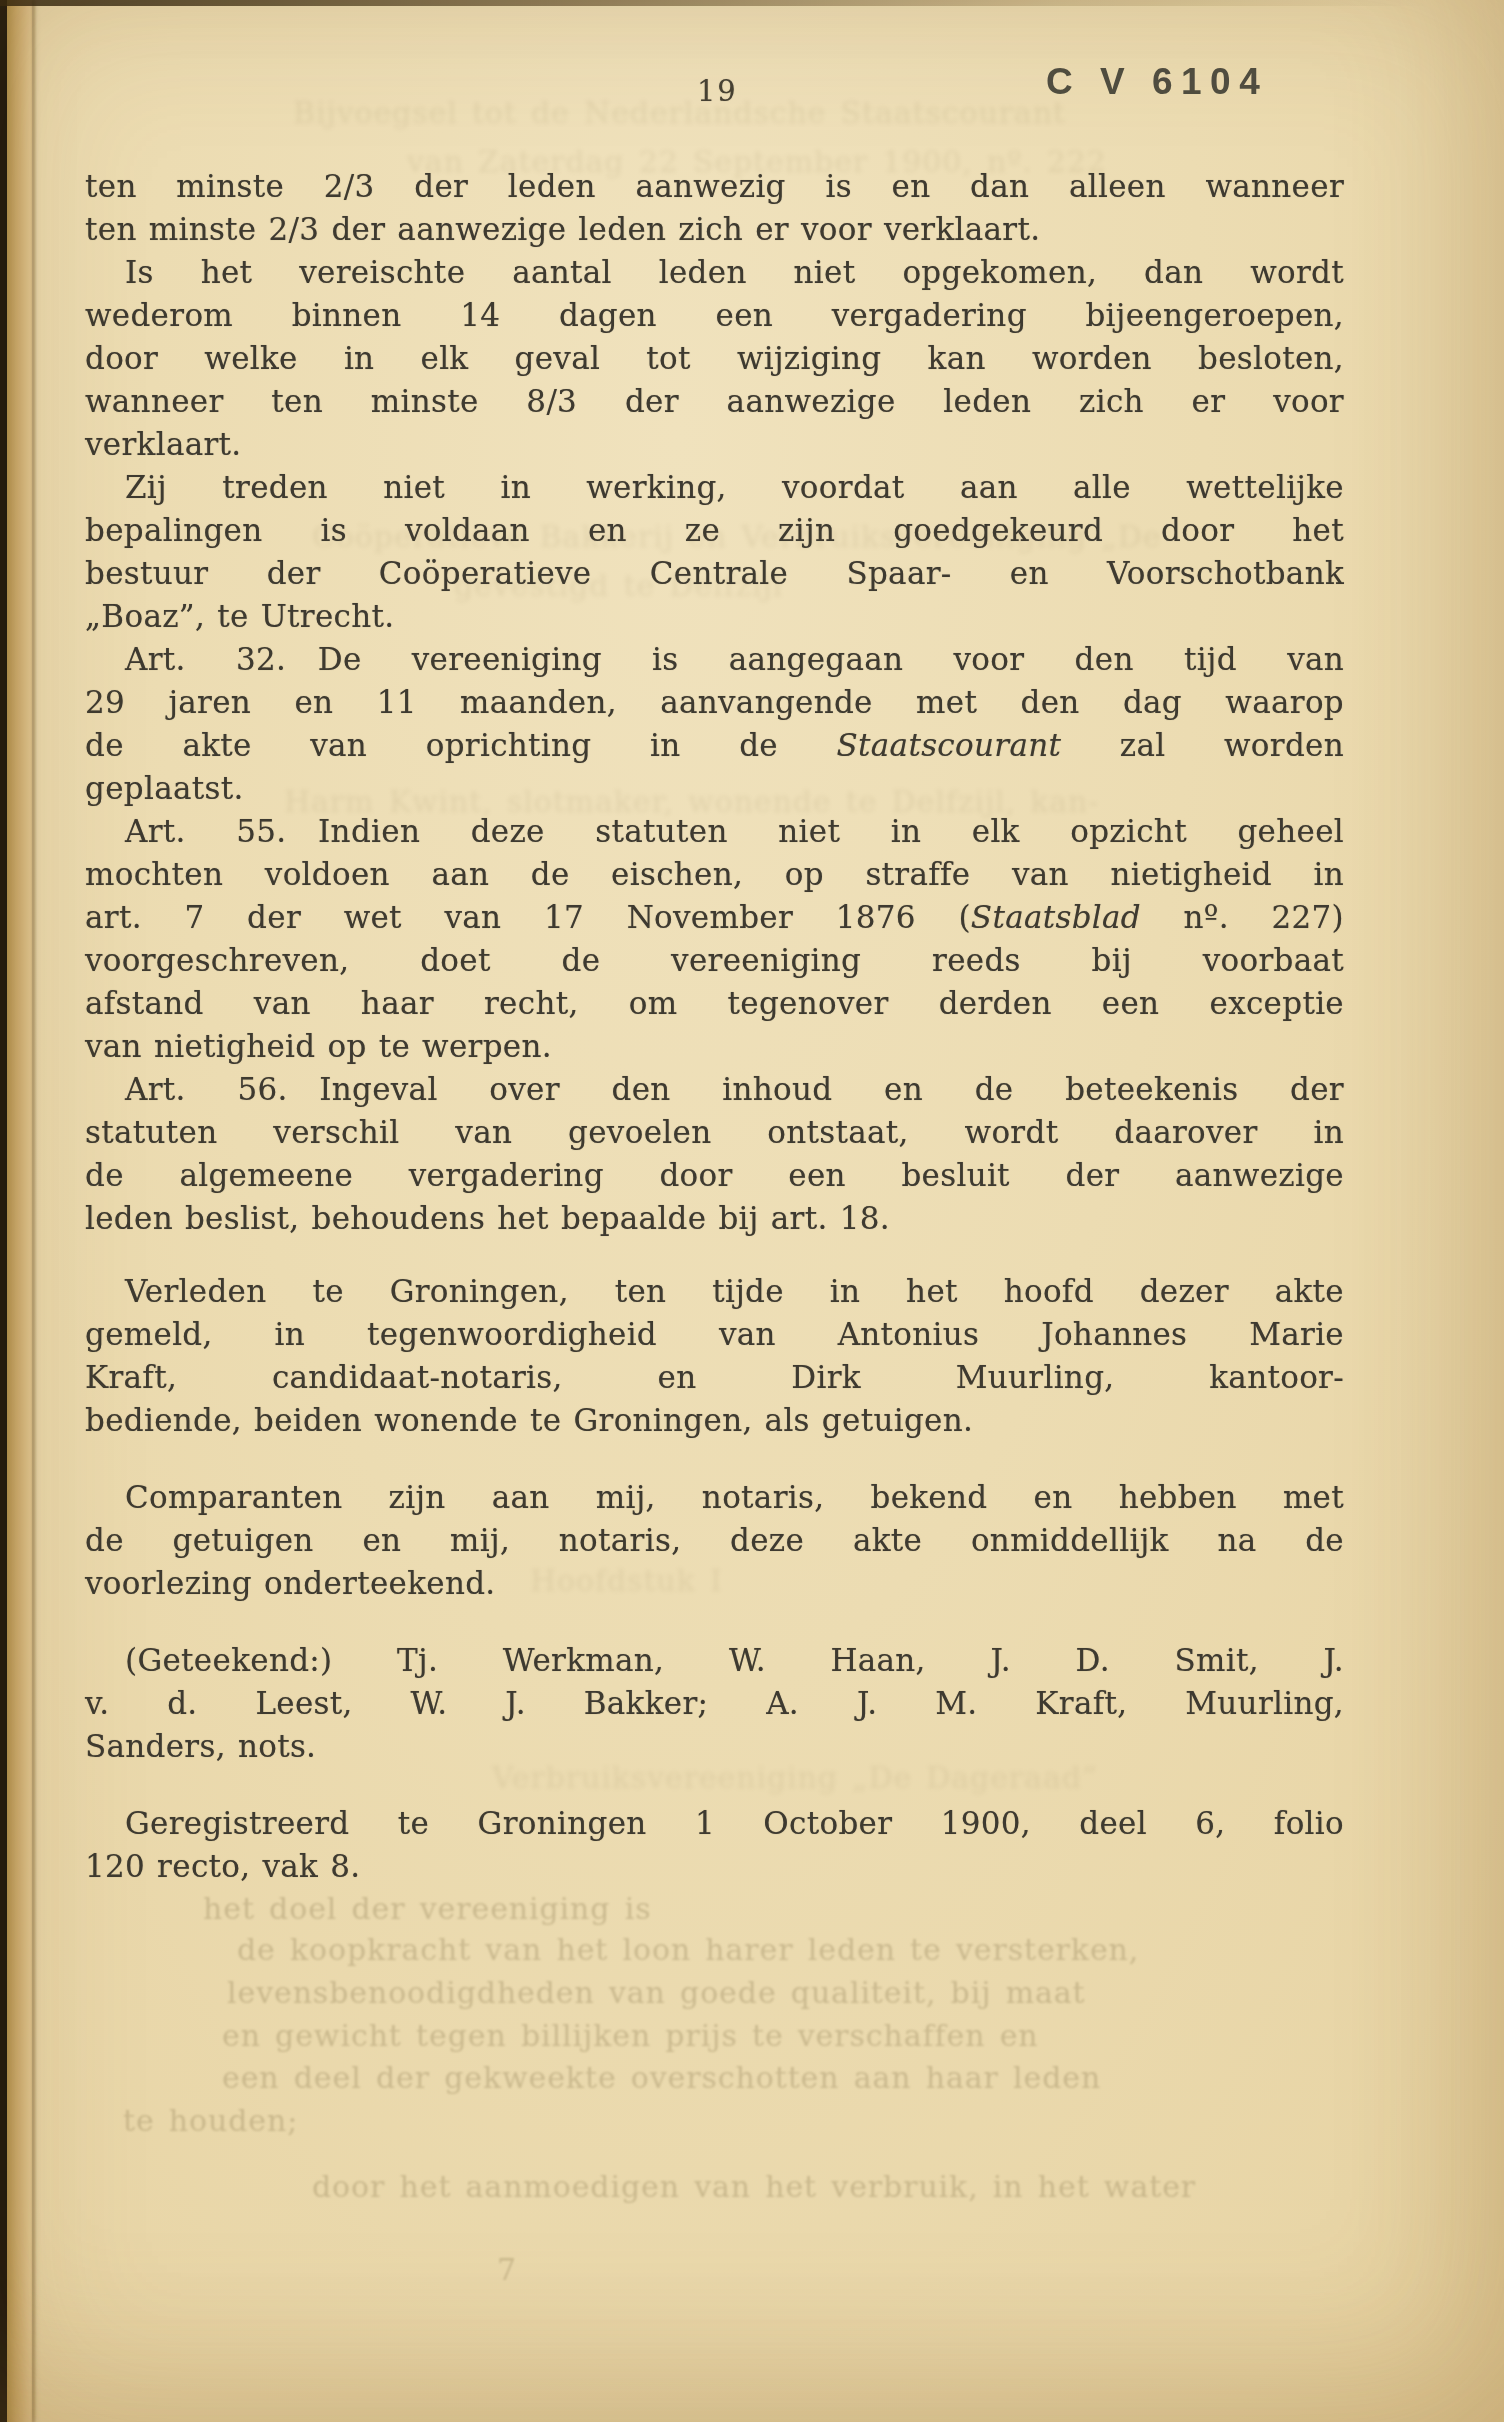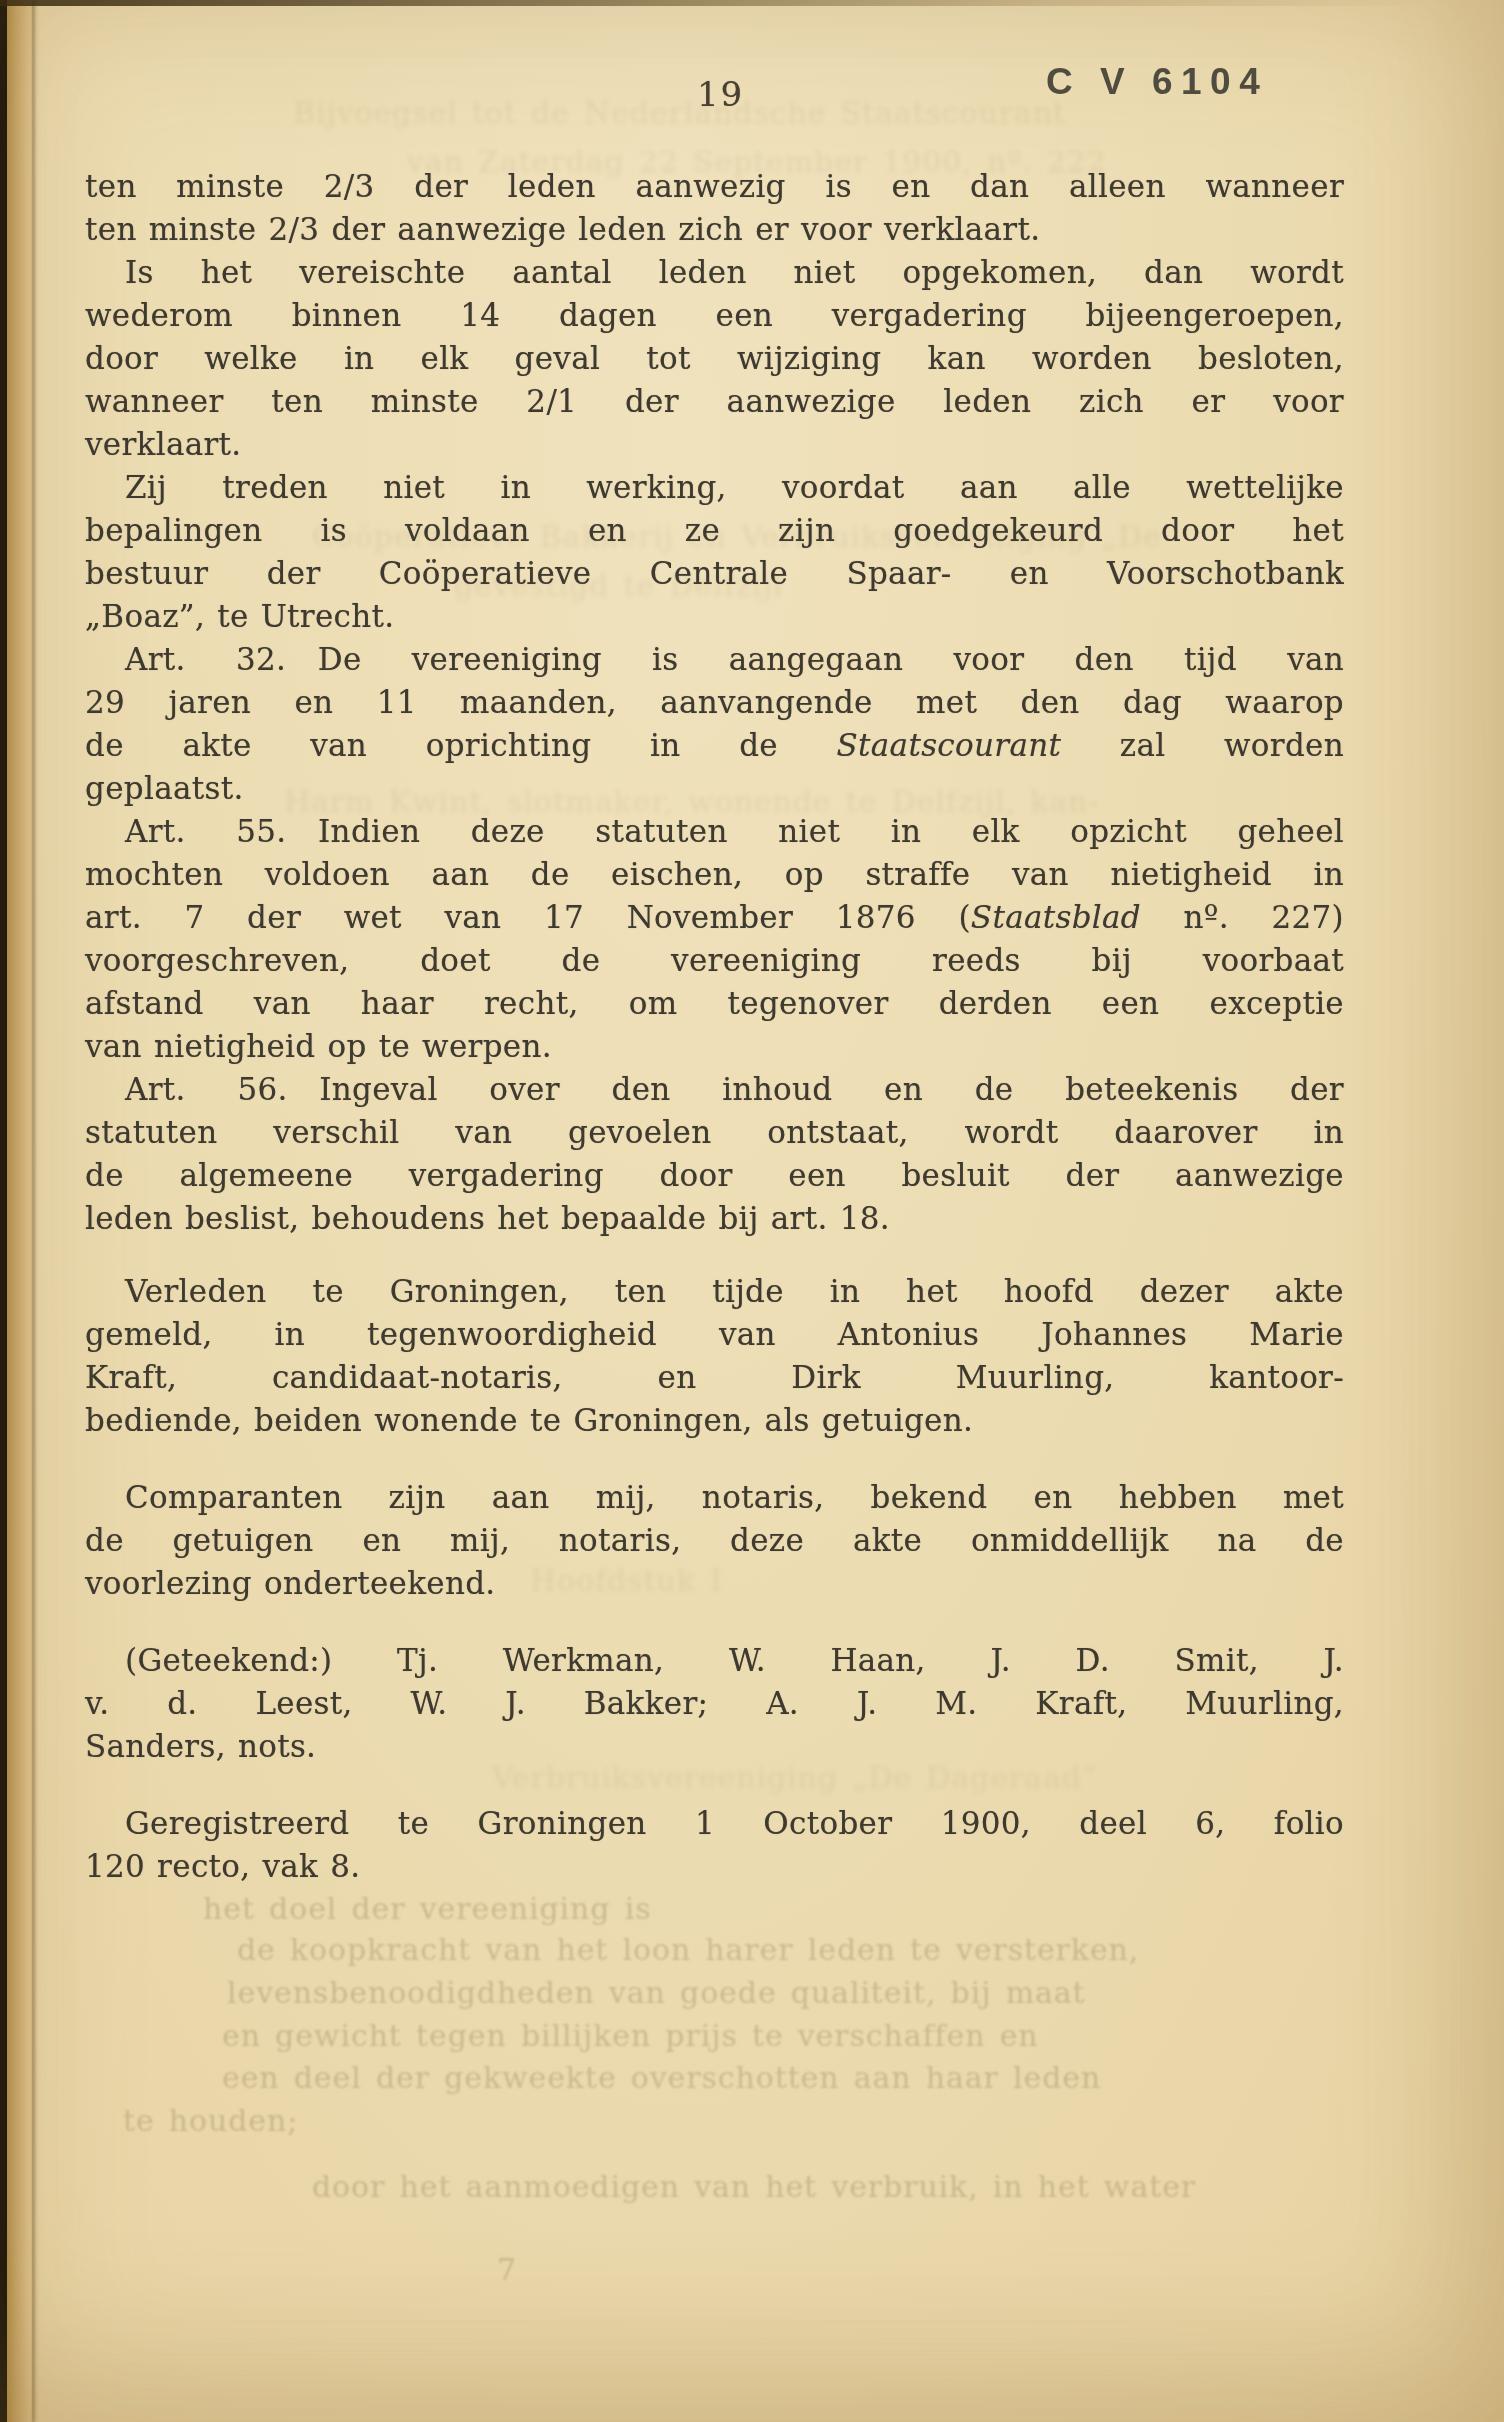--- a/index.html
+++ b/index.html
@@ -29,21 +29,21 @@
   .edge-crease {
     position: absolute; left: 32px; top: 0; width: 2.8px; height: 100%;
     background: rgba(120,90,40,.30); filter: blur(0.9px);
   }
   .edge-top {
     position: absolute; left: 0; top: 0; height: 5.7px; width: 100%;
     background: linear-gradient(90deg, rgba(40,30,12,.85) 0%, rgba(70,52,22,.55) 40%, rgba(120,95,50,.25) 70%, rgba(120,95,50,0) 95%);
   }
   .page-number {
     position: absolute; left: 697px; top: 74px;
-    font-size: 34px; letter-spacing: 1.9px; color: #464134;
+    font-size: 29px; letter-spacing: 1.9px; color: #464134;
     text-shadow: 0 0 0.9px rgba(70,65,52,.5);
   }
   .stamp {
     position: absolute; left: 1046px; top: 61px;
     font-family: "Liberation Sans", sans-serif; font-weight: bold;
     font-size: 37px; letter-spacing: 8.5px; color: #3a3a32;
     opacity: .88; filter: blur(0.4px);
   }
   .text-block {
     position: absolute; left: 85px; top: 165px; width: 1259px;
@@ -95,21 +95,21 @@
 
   <div class="page-number">19</div>
   <div class="stamp">C V 6104</div>
 
   <div class="text-block">
       <div class="line"><span>ten minste 2/3 der leden aanwezig is en dan alleen wanneer</span></div>
       <div class="line last"><span>ten minste 2/3 der aanwezige leden zich er voor verklaart.</span></div>
       <div class="line indent"><span>Is het vereischte aantal leden niet opgekomen, dan wordt</span></div>
       <div class="line"><span>wederom binnen 14 dagen een vergadering bijeengeroepen,</span></div>
       <div class="line"><span>door welke in elk geval tot wijziging kan worden besloten,</span></div>
-      <div class="line"><span>wanneer ten minste 2/1 der aanwezige leden zich er voor</span></div>
+      <div class="line"><span>wanneer ten minste 8/3 der aanwezige leden zich er voor</span></div>
       <div class="line last"><span>verklaart.</span></div>
       <div class="line indent"><span>Zij treden niet in werking, voordat aan alle wettelijke</span></div>
       <div class="line"><span>bepalingen is voldaan en ze zijn goedgekeurd door het</span></div>
       <div class="line"><span>bestuur der Coöperatieve Centrale Spaar- en Voorschotbank</span></div>
       <div class="line last"><span>„Boaz”, te Utrecht.</span></div>
       <div class="line indent"><span>Art. 32.  De vereeniging is aangegaan voor den tijd van</span></div>
       <div class="line"><span>29 jaren en 11 maanden, aanvangende met den dag waarop</span></div>
       <div class="line"><span>de akte van oprichting in de </span><span class="it">Staatscourant</span><span> zal worden</span></div>
       <div class="line last"><span>geplaatst.</span></div>
       <div class="line indent"><span>Art. 55.  Indien deze statuten niet in elk opzicht geheel</span></div>

